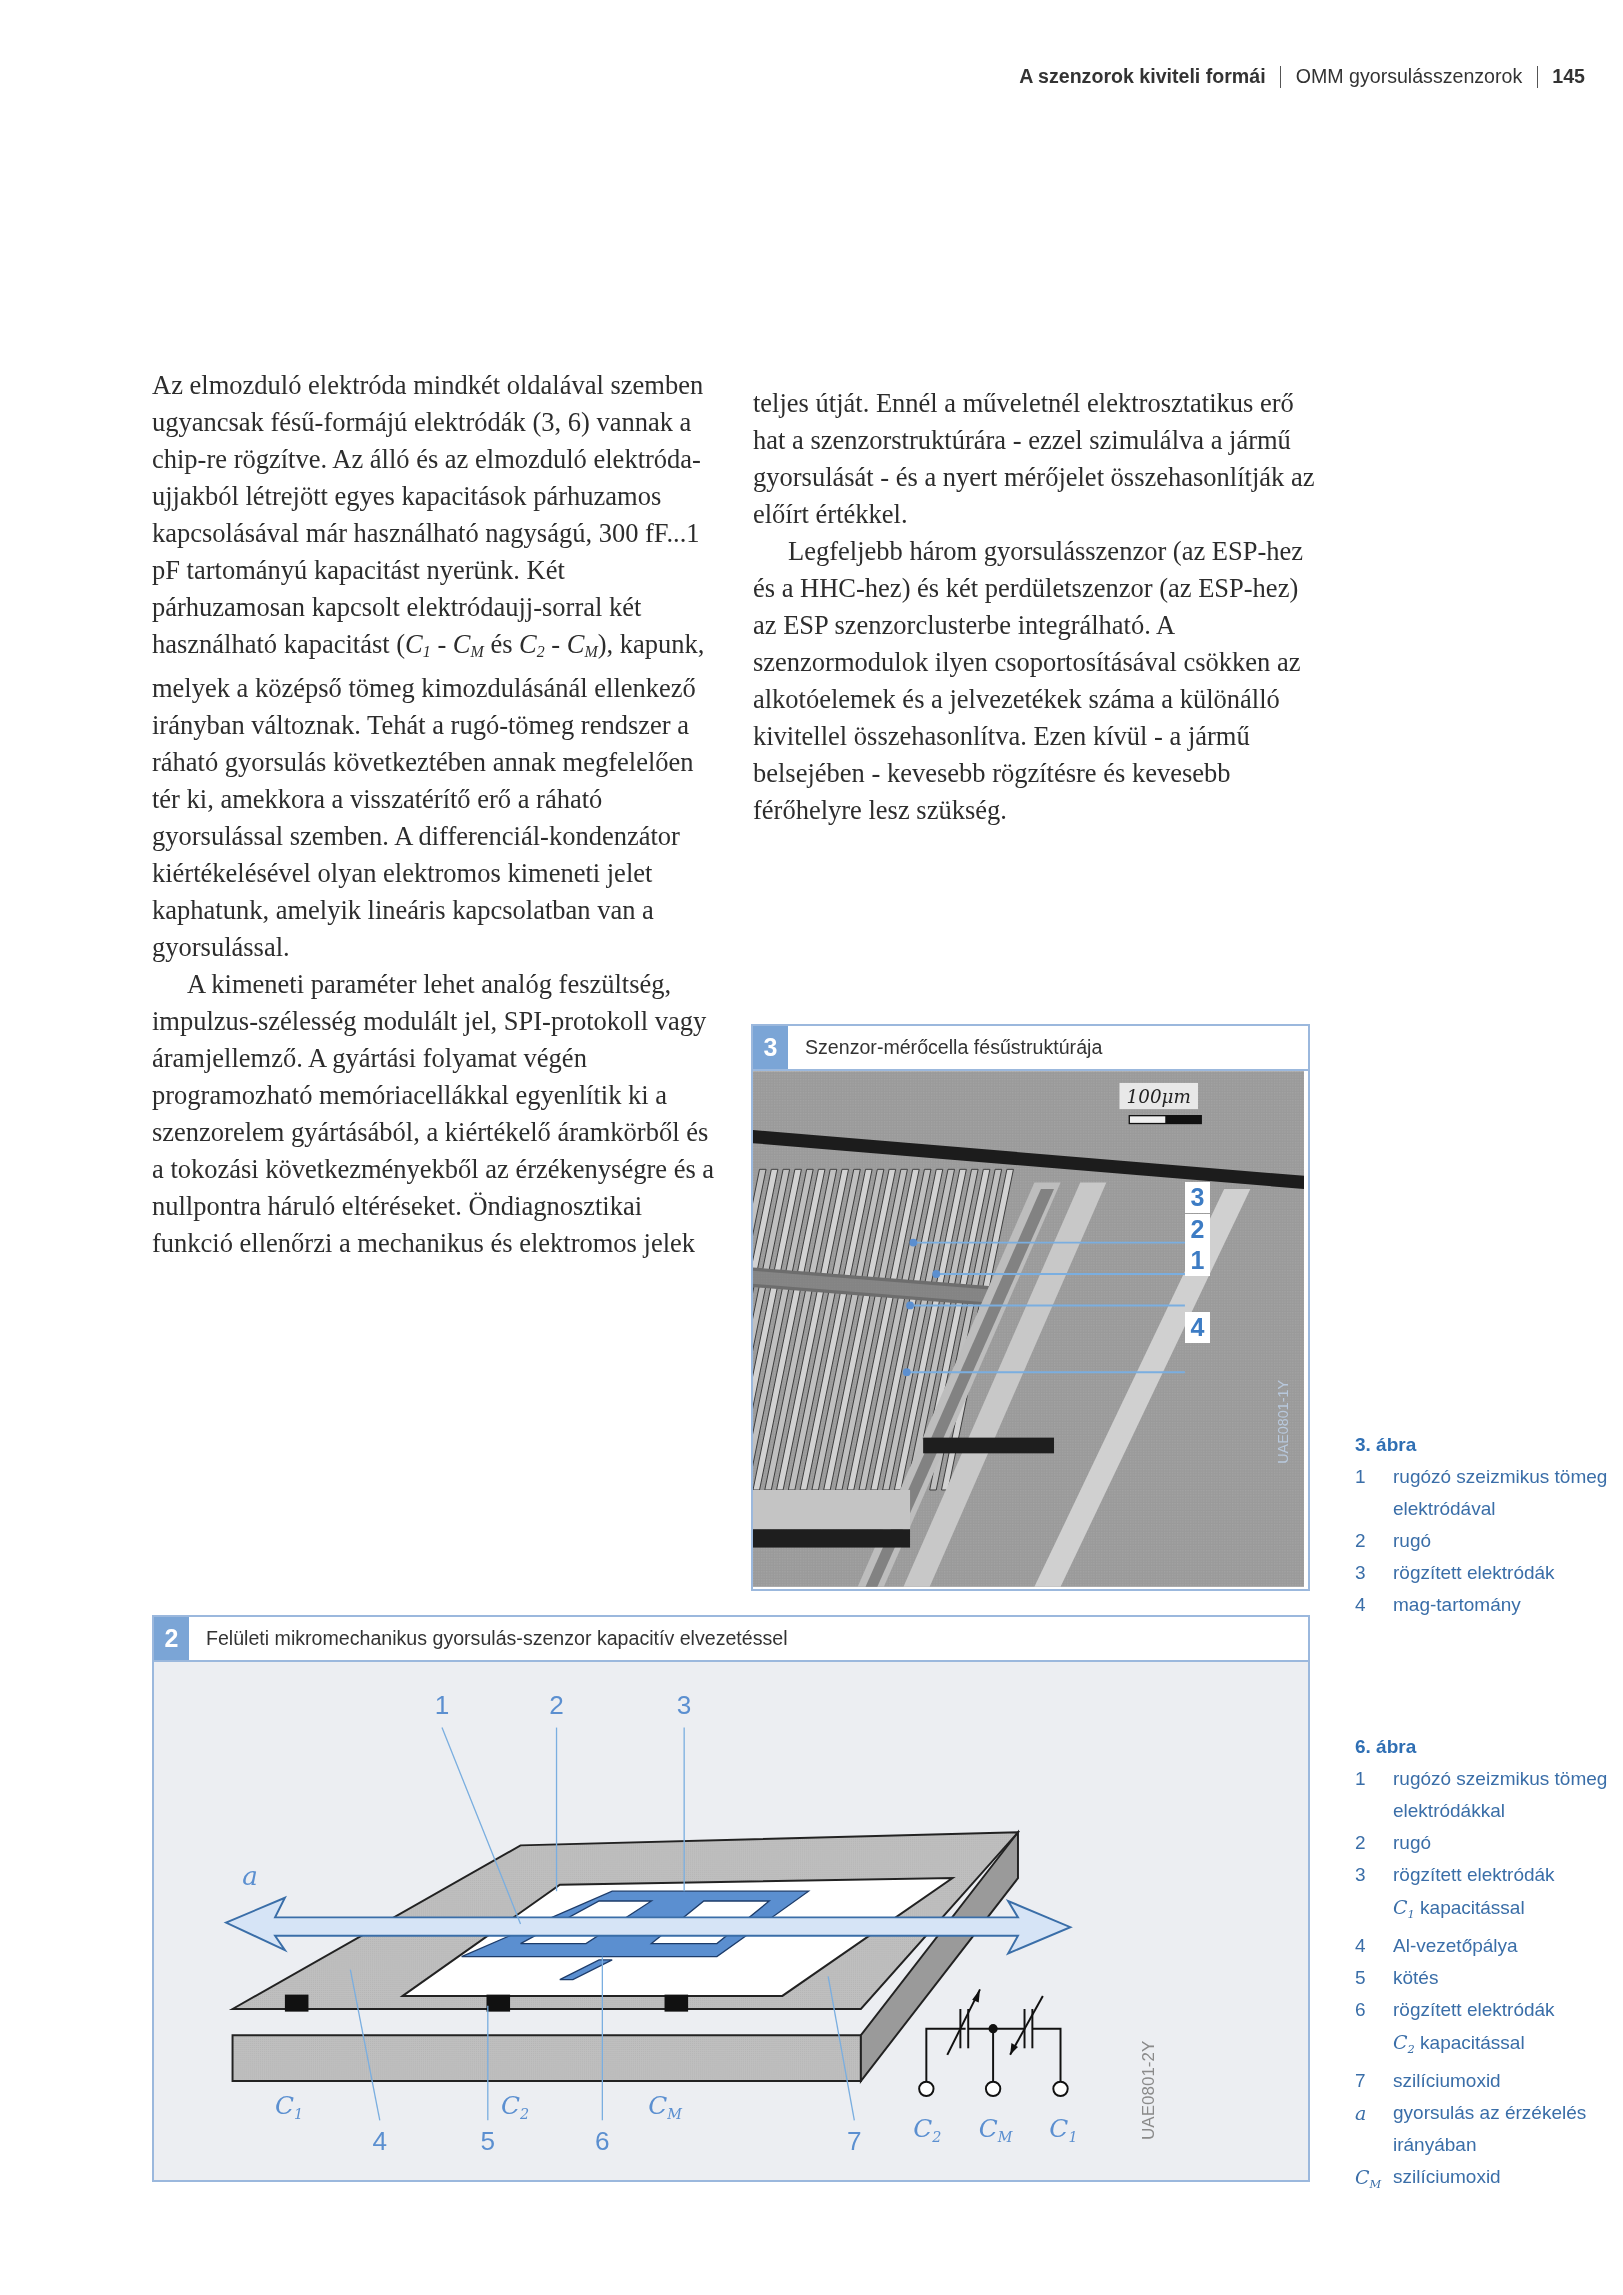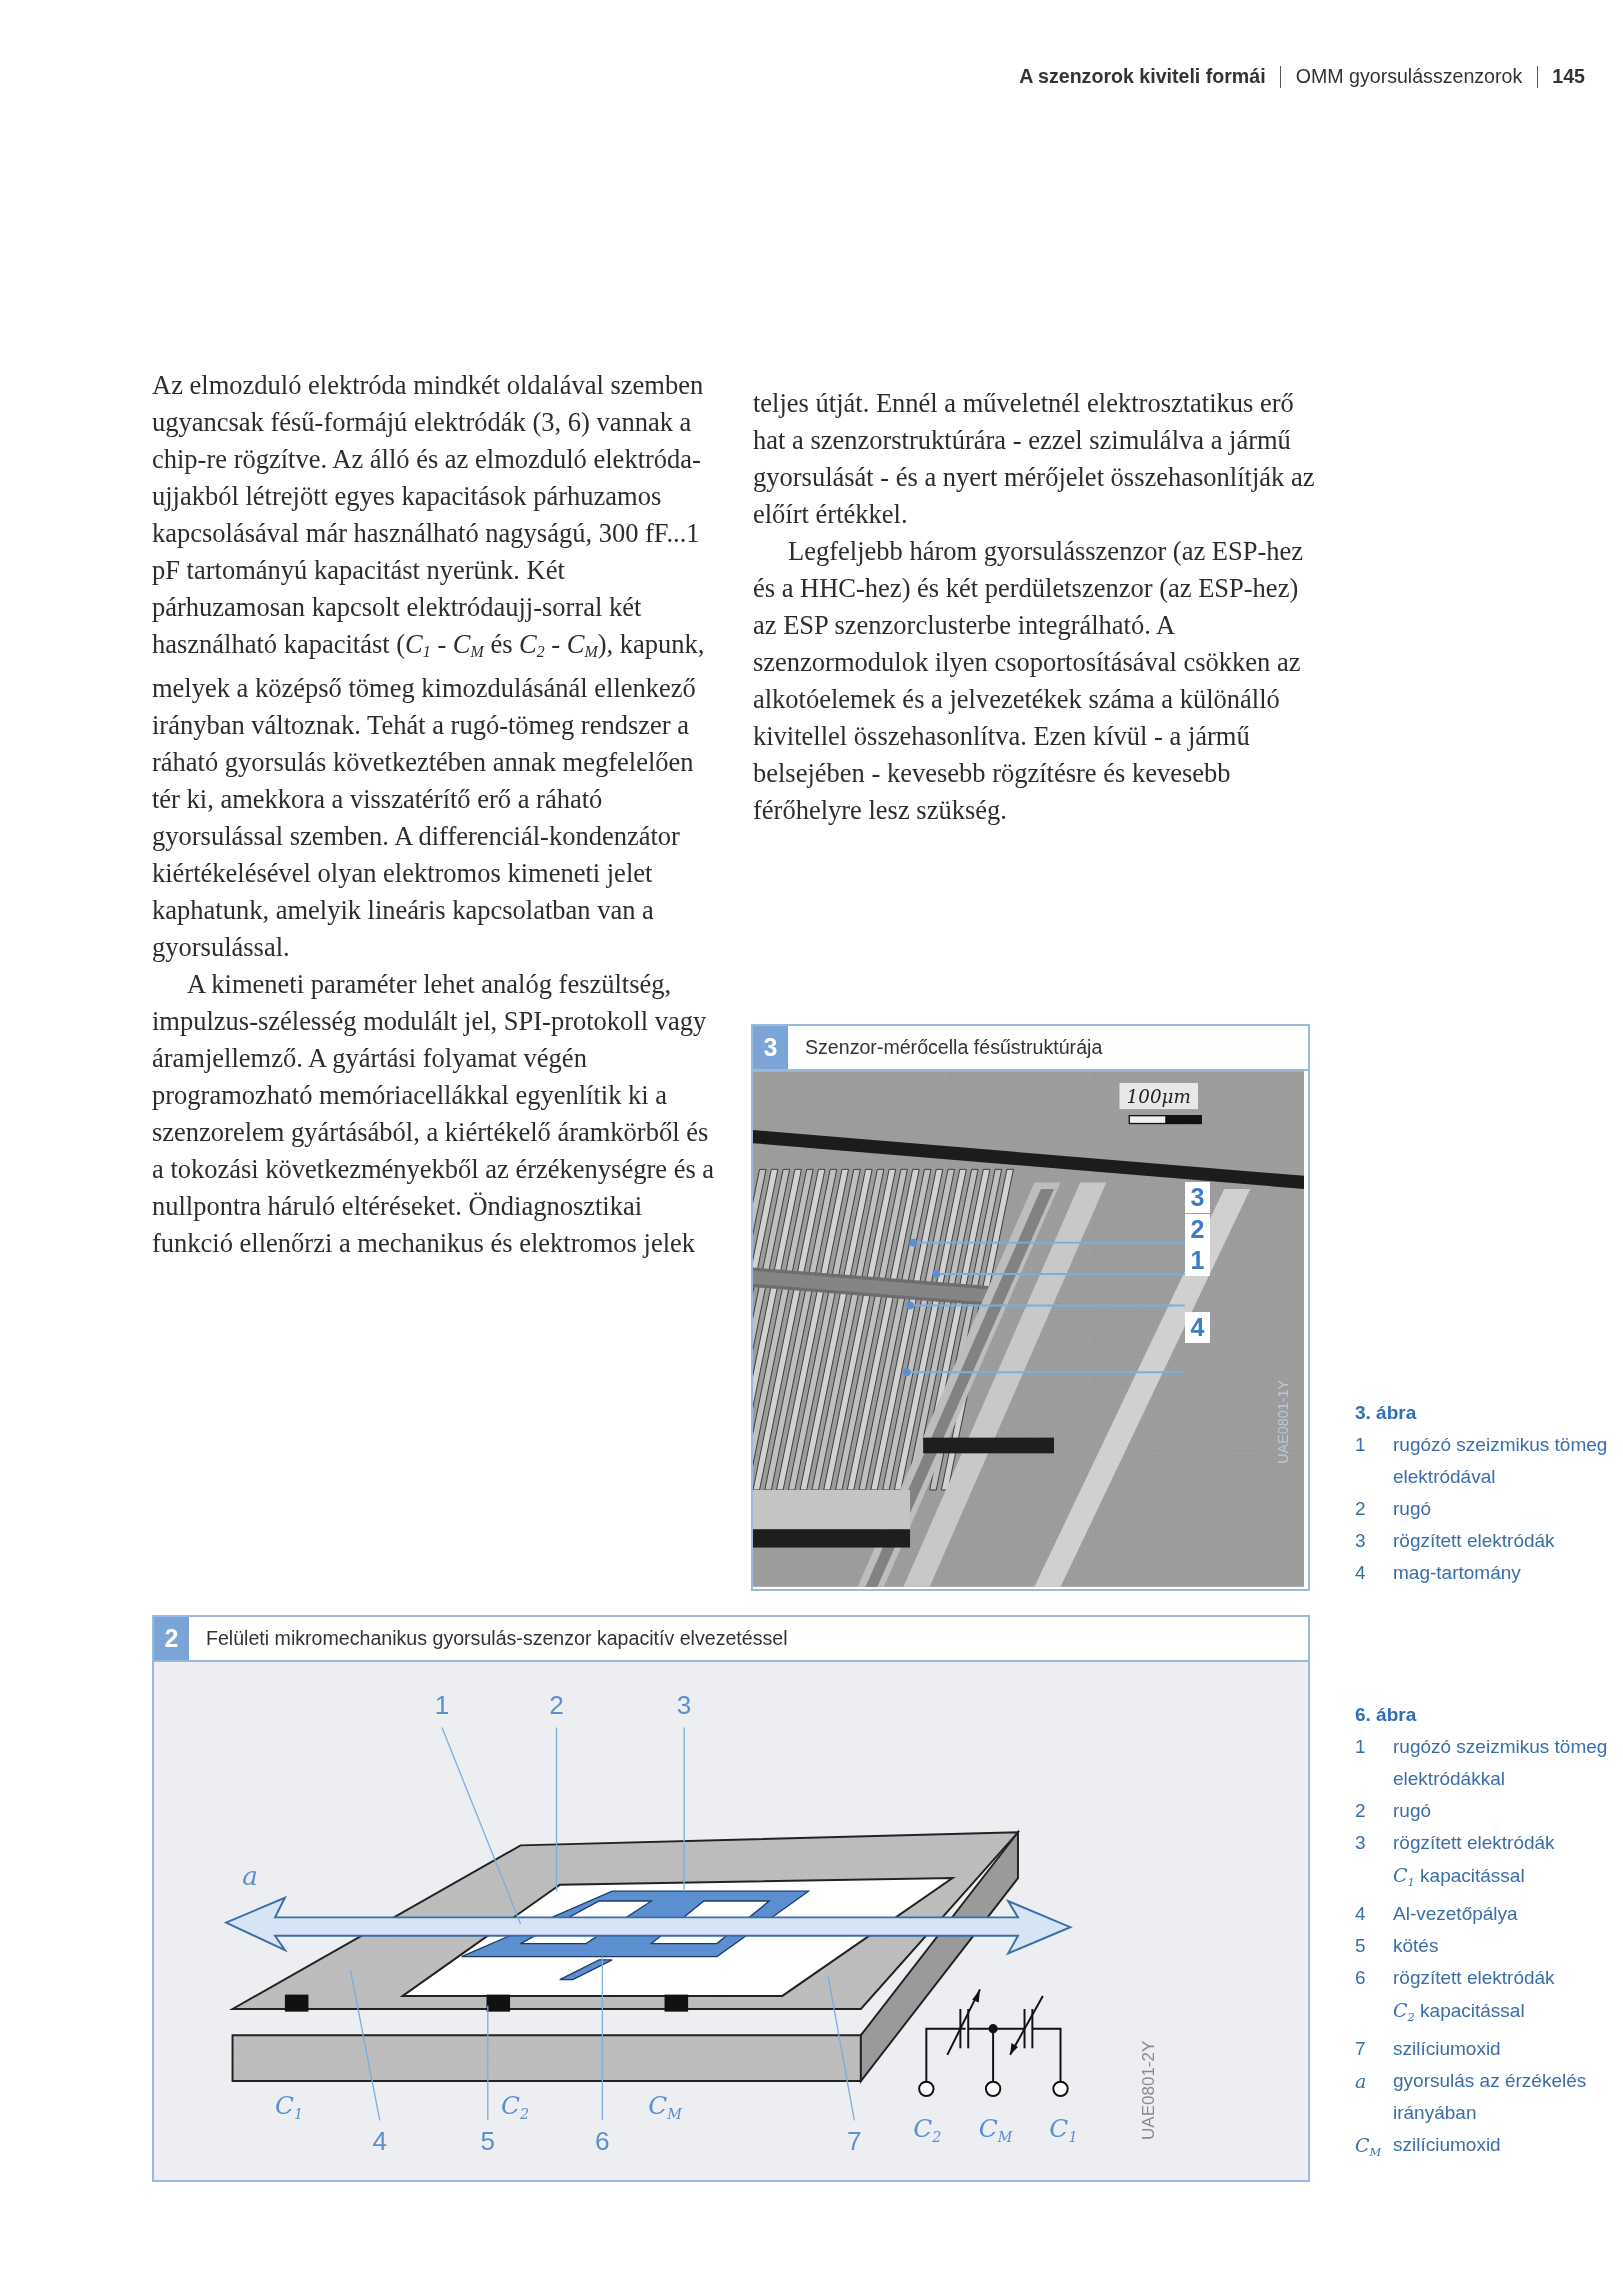--- a/index.html
+++ b/index.html
@@ -15,21 +15,21 @@
   sub{font-size:60%;vertical-align:-3.9px;}
   .it{font-style:italic;}
   .figbox{position:absolute;border:2px solid #9bb8dd;background:#fff;}
   .figtitle{position:absolute;left:0;top:0;right:0;height:43px;display:flex;align-items:center;border-bottom:2px solid #9bb8dd;background:#fff;}
   .fignum{width:35px;height:100%;background:#7ba5d6;color:#fff;font-family:"Liberation Sans",sans-serif;font-weight:bold;font-size:25px;display:flex;align-items:center;justify-content:center;}
   .figtxt{margin-left:17px;font-family:"Liberation Sans",sans-serif;font-size:19.6px;color:#333;text-align:center;}
   #fig3{left:751px;top:1024px;width:555px;height:563px;}
   #fig2{left:152px;top:1615px;width:1154px;height:563px;}
   .figbody{position:absolute;left:0;right:0;top:45px;bottom:0;}
   .legend{position:absolute;left:1355px;width:262px;font-family:"Liberation Sans",sans-serif;font-size:19px;line-height:32px;color:#3a6ea8;}
-  .legend .ttl{font-weight:bold;color:#2f6fb4;}
+  .legend .ttl{font-weight:bold;color:#2f6fb4;margin-top:32px;}
   .legend .row{display:flex;}
   .legend .k{width:38px;flex:none;}
   .legend .v{flex:1;}
   #leg3{top:1397px;}
   #leg2{top:1699px;}
   .callout{position:absolute;width:25px;height:31px;background:#fff;color:#3d7cc4;font-family:"Liberation Sans",sans-serif;font-weight:bold;font-size:25px;display:flex;align-items:center;justify-content:center;}
 </style>
 </head>
 <body>
 

